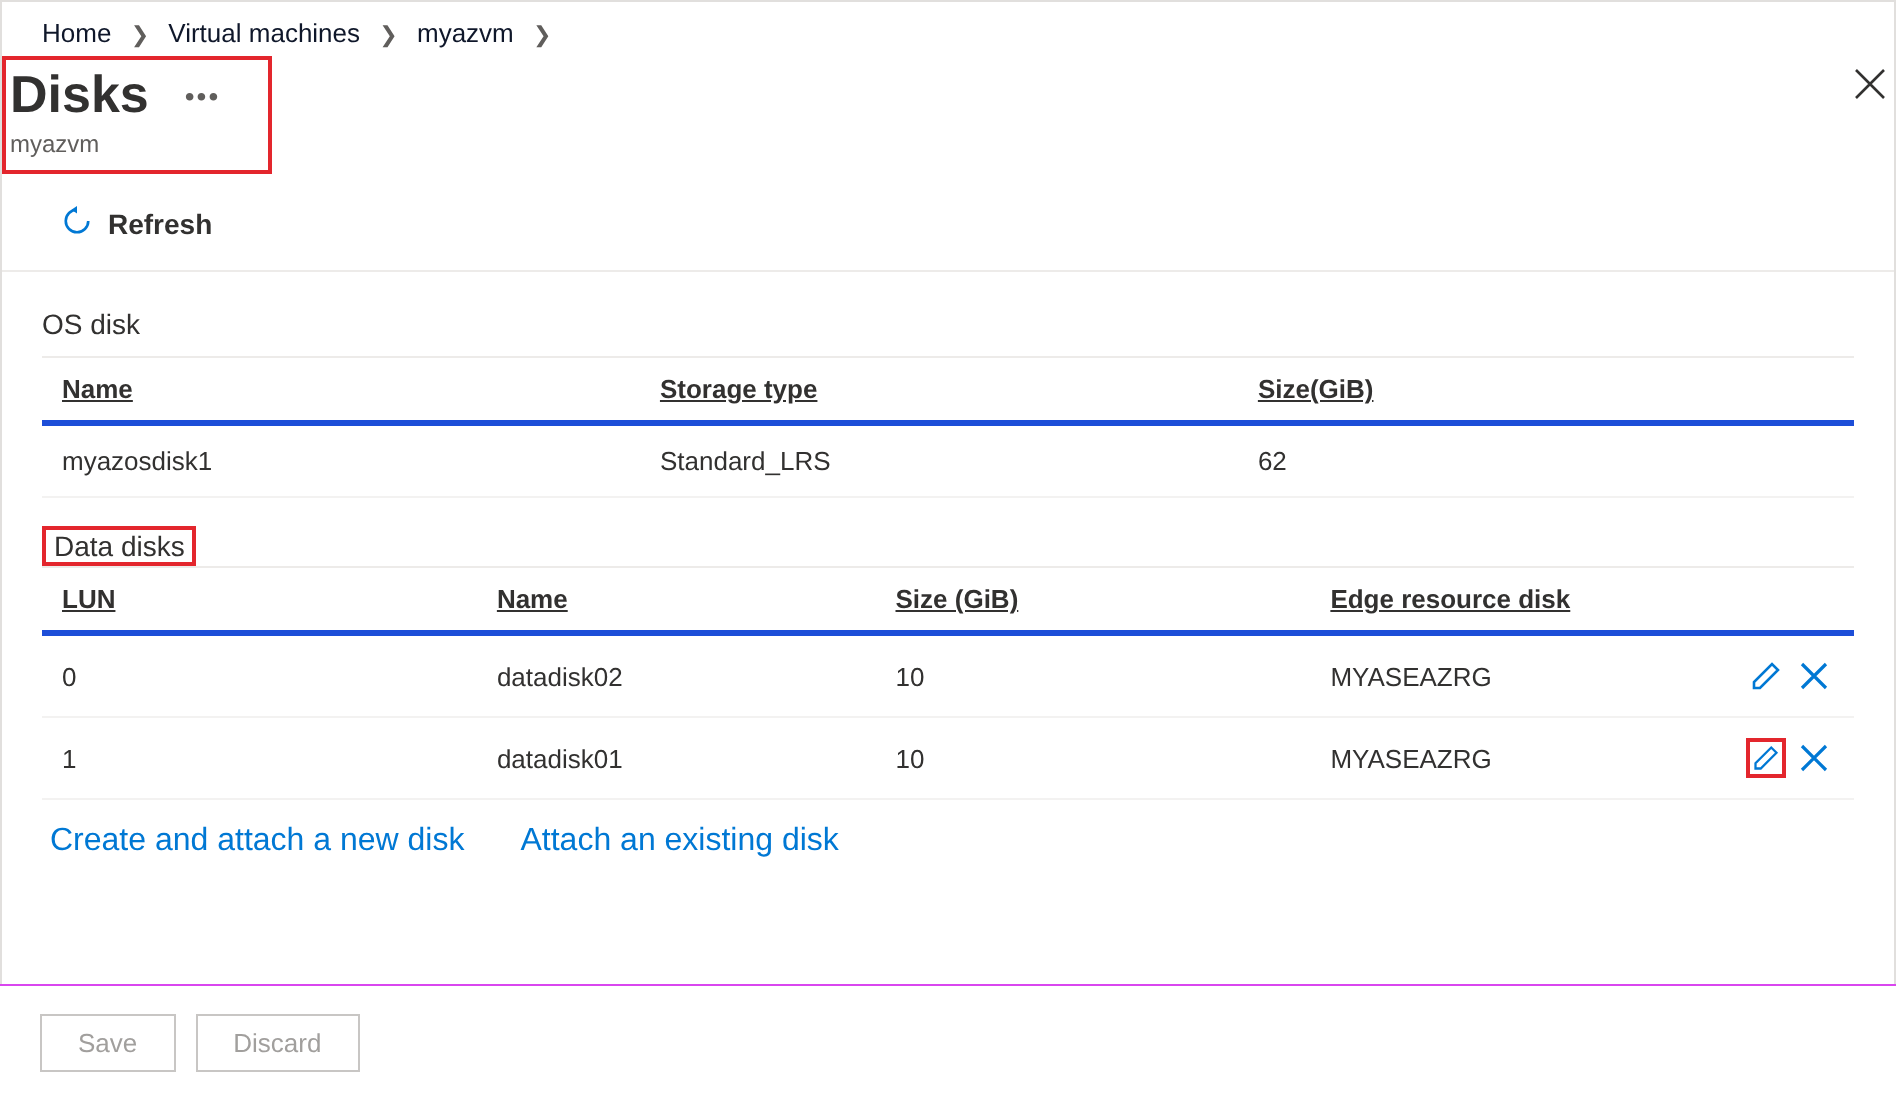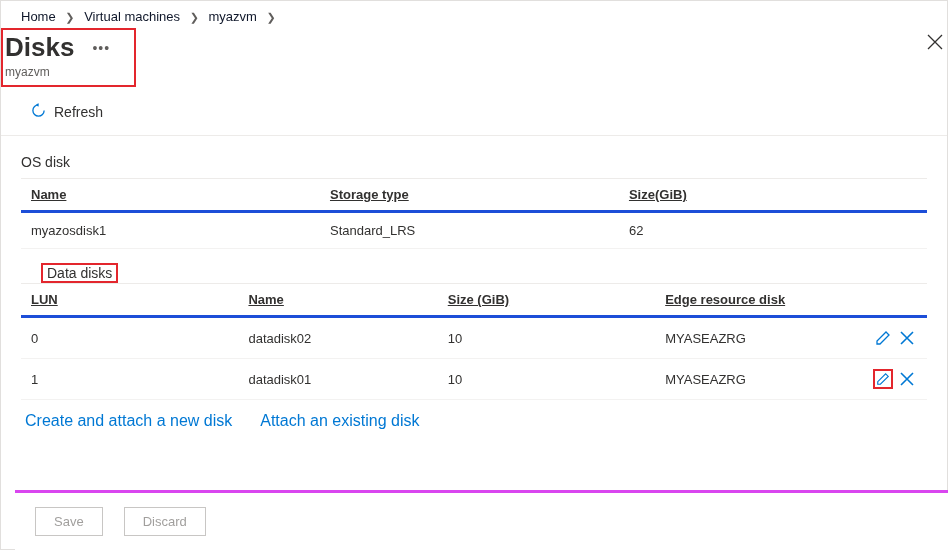--- a/index.html
+++ b/index.html
@@ -11,43 +11,43 @@
 
   .header-row { display: flex; align-items: flex-start; justify-content: space-between; padding: 0 4px 6px; }
   .title-box { border: 2px solid #e3262d; padding: 2px 24px 6px 2px; margin-left: -4px; }
   .title-row { display: flex; align-items: center; gap: 18px; }
   .title { font-size: 26px; font-weight: 600; }
   .ellipsis { font-size: 14px; color: #605e5c; letter-spacing: 1px; }
   .subtitle { font-size: 12px; color: #605e5c; margin-top: 2px; }
   .close-icon { font-size: 18px; color: #323130; cursor: pointer; padding: 6px 0; }
 
   .toolbar { padding: 6px 20px 10px 24px; display: flex; align-items: center; gap: 8px; border-bottom: 1px solid #edebe9; }
-  .toolbar-btn { display: flex; align-items: center; gap: 8px; background: none; border: none; cursor: pointer; color: #323130; font-size: 14px; padding: 4px 6px; }
+  .toolbar-btn { display: flex; align-items: center; gap: 8px; background: none; border: none; cursor: pointer; color: #323130; font-size: 14px; padding: 4px 6px; font-weight: bold; }
   .refresh-icon svg { width: 15px; height: 15px; }
 
   .content { padding: 14px 20px 0; }
   .section-title { font-size: 14px; font-weight: 400; padding: 4px 0 8px; }
-  .boxed { border: 2px solid #e3262d; display: inline-block; padding: 0 4px; margin-left: 20px; }
+  .boxed { border: 2px solid #e3262d; display: inline-block; padding: 0 4px; }
 
   table { width: 100%; border-collapse: collapse; }
   th { text-align: left; font-weight: 600; font-size: 13px; padding: 8px 10px; border-top: 1px solid #edebe9; border-bottom: 3px solid #1d4ed8; text-decoration: underline; }
   td { padding: 10px 10px; border-bottom: 1px solid #f3f2f1; font-size: 13px; }
 
   .os-table th:nth-child(1){width:33%} .os-table th:nth-child(2){width:33%}
   .data-table th:nth-child(1){width:24%} .data-table th:nth-child(2){width:22%} .data-table th:nth-child(3){width:24%} .data-table th:nth-child(4){width:22%} .data-table th:nth-child(5){width:8%}
 
   .row-actions { display:flex; gap:4px; justify-content:flex-end; align-items:center; }
   .icon-btn { width:20px; height:20px; display:flex; align-items:center; justify-content:center; cursor:pointer; color:#0078d4; }
   .icon-btn svg { width:16px; height:16px; }
   .icon-box { border:2px solid #e3262d; padding:1px; }
 
   .link-row { display:flex; gap:28px; padding: 12px 4px 20px; }
   .link-row a { color:#0078d4; text-decoration:none; font-size:16px; cursor:pointer; }
 
-  .footer { position:absolute; bottom:0; left:15px; right:0; border-top:3px solid #d946ef; padding:14px 20px; display:flex; gap:21px; background:#fff; }
+  .footer { position:absolute; bottom:0; left:0; right:0; border-top:1px solid #d946ef; padding:14px 20px; display:flex; gap:10px; background:#fff; }
   .btn { font-size:13px; padding:6px 18px; border:1px solid #c8c6c4; background:#fff; color:#a19f9d; cursor:default; }
 </style>
 </head>
 <body>
 
 <div class="breadcrumb">
   <a>Home</a>
   <span class="bc-sep">❯</span>
   <a>Virtual machines</a>
   <span class="bc-sep">❯</span>

